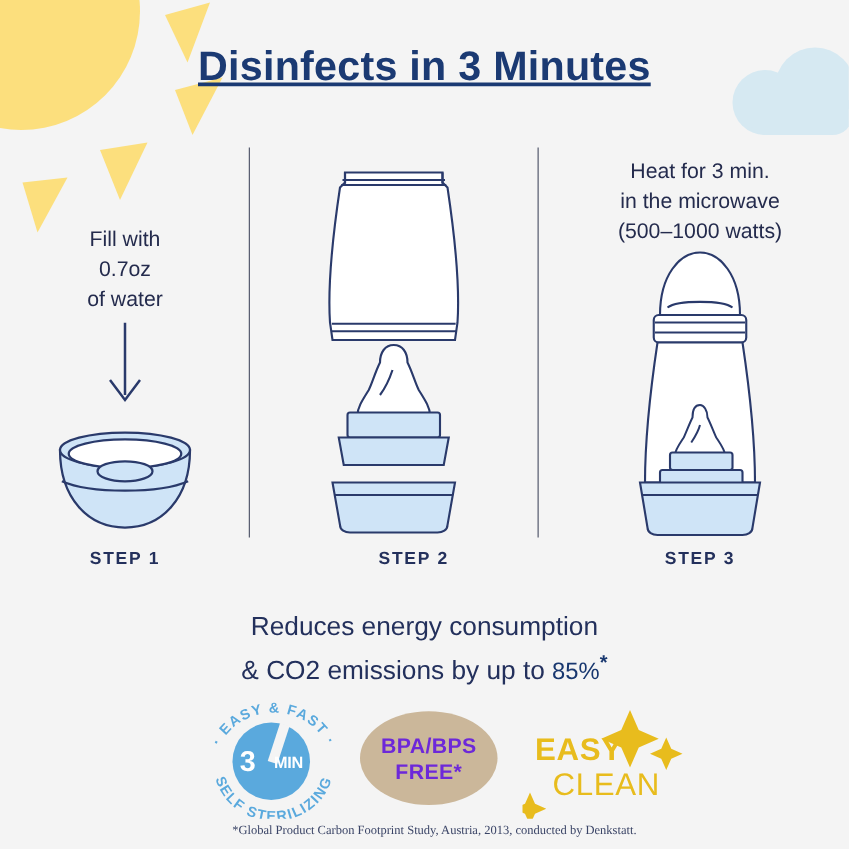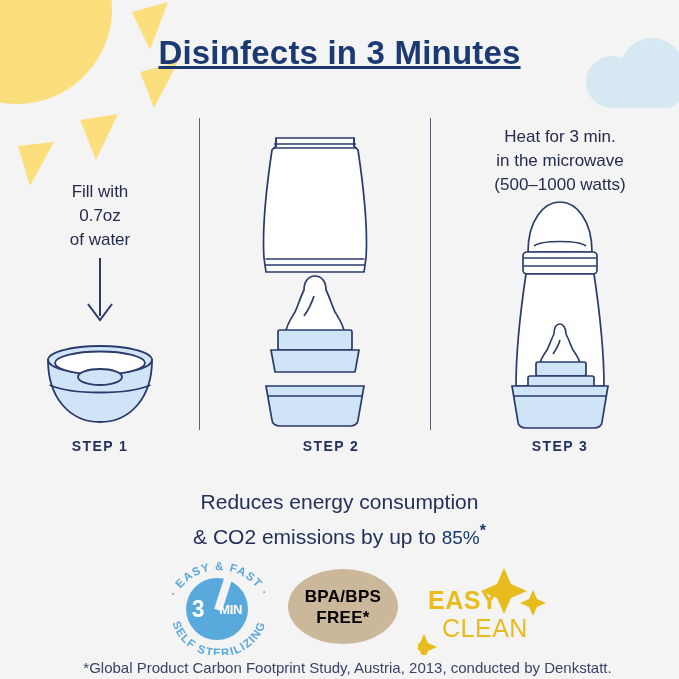--- a/index.html
+++ b/index.html
@@ -64,31 +64,31 @@
     color:#ffffff;font-weight:bold;letter-spacing:-.3px;
   }
   .seal-min .n{font-size:23px;}
   .seal-min .u{font-size:13px;padding-left:15px;}
   .seal-ring text{fill:#5aa9dd;font-family:"Liberation Sans",sans-serif;font-weight:bold;}
 
   .badge-bpa{
     position:absolute;left:288px;top:9px;width:110px;height:75px;
     border-radius:50%;background:#cbb79a;
     display:flex;flex-direction:column;align-items:center;justify-content:center;
-    color:#000000;font-weight:bold;font-size:17px;line-height:21px;letter-spacing:.3px;
+    color:#6d28d9;font-weight:bold;font-size:17px;line-height:21px;letter-spacing:.3px;
   }
 
   .badge-clean{position:absolute;left:418px;top:0;width:135px;height:95px;color:#e8bc1d;}
   .badge-clean .l1{position:absolute;left:10px;top:26px;font-size:25px;font-weight:bold;letter-spacing:.5px;}
   .badge-clean .l2{position:absolute;left:24px;top:54px;font-size:25px;font-weight:normal;letter-spacing:.5px;}
 
   
   .footnote{
     position:absolute;left:16px;right:0;top:659px;text-align:center;
-    font-size:15px;color:#3a4466;
+    font-size:10px;color:#3a4466;font-family:Liberation Serif, serif;
   }
 </style>
 </head>
 <body>
 
 <div class="stage">
 
   <div>
     <div class="sun-core"></div>
     <svg width="230" height="230" style="position:absolute;left:0;top:0;">

